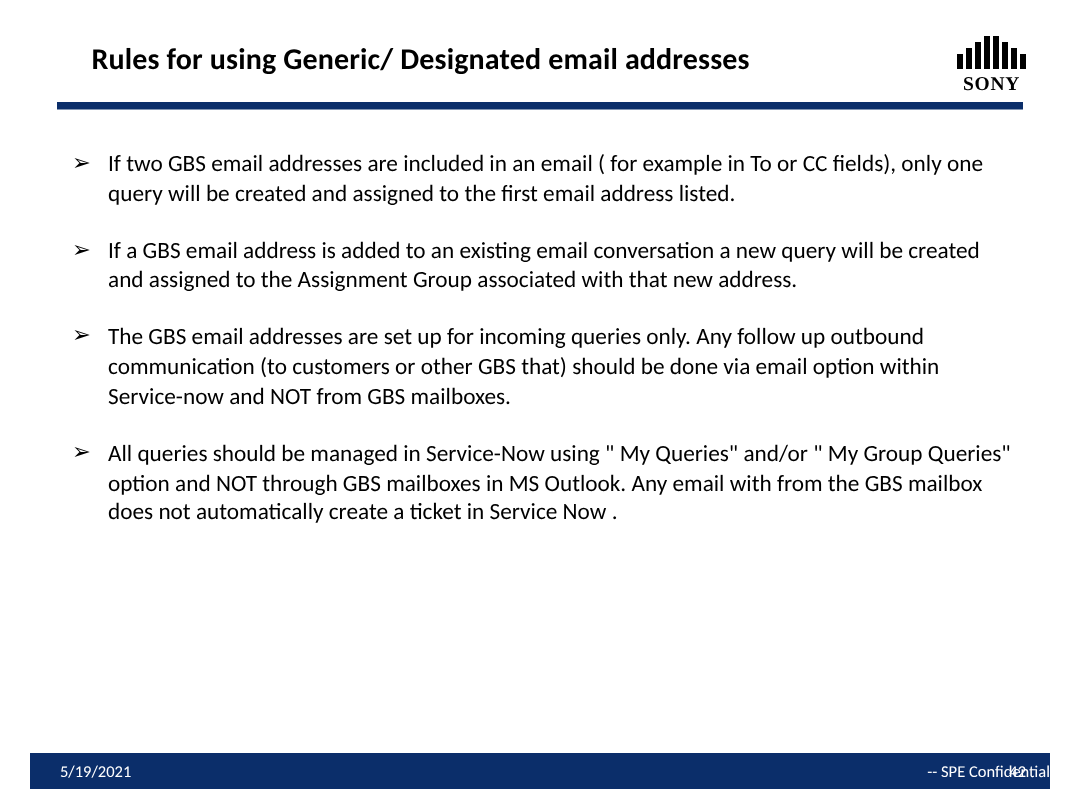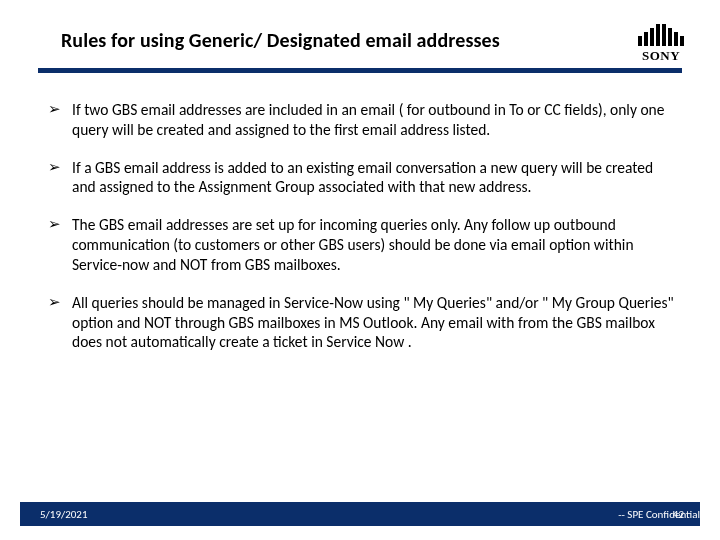--- a/index.html
+++ b/index.html
@@ -46,29 +46,29 @@
         <span></span>
     </div>
     <div class="logo-text">SONY</div>
   </div>
 
   <div class="divider"></div>
 
   <div class="content">
     <div class="bullet">
       <div class="marker">➢</div>
-      <div class="text">If  two GBS email addresses are included in an email ( for outbound in To or CC fields), only one query will be created and assigned to the first email address listed.</div>
+      <div class="text">If  two GBS email addresses are included in an email ( for example in To or CC fields), only one query will be created and assigned to the first email address listed.</div>
     </div>
     <div class="bullet">
       <div class="marker">➢</div>
       <div class="text">If  a GBS email address is added to an existing email conversation a new query will be created and assigned to the Assignment Group associated with that new address.</div>
     </div>
     <div class="bullet">
       <div class="marker">➢</div>
-      <div class="text">The GBS email addresses are set up for incoming queries only. Any follow up outbound communication (to customers or other GBS users) should be done via email option within Service-now and NOT from GBS mailboxes.</div>
+      <div class="text">The GBS email addresses are set up for incoming queries only. Any follow up outbound communication (to customers or other GBS that) should be done via email option within Service-now and NOT from GBS mailboxes.</div>
     </div>
     <div class="bullet">
       <div class="marker">➢</div>
       <div class="text">All queries should be managed in Service-Now using " My Queries" and/or " My Group Queries" option and NOT  through GBS mailboxes in MS Outlook.  Any email with from the GBS mailbox does not automatically create a ticket in Service Now .</div>
     </div>
   </div>
 
   <div class="footer">
     <div class="footer-date">5/19/2021</div>
     <div class="footer-center">-- SPE Confidential</div>

